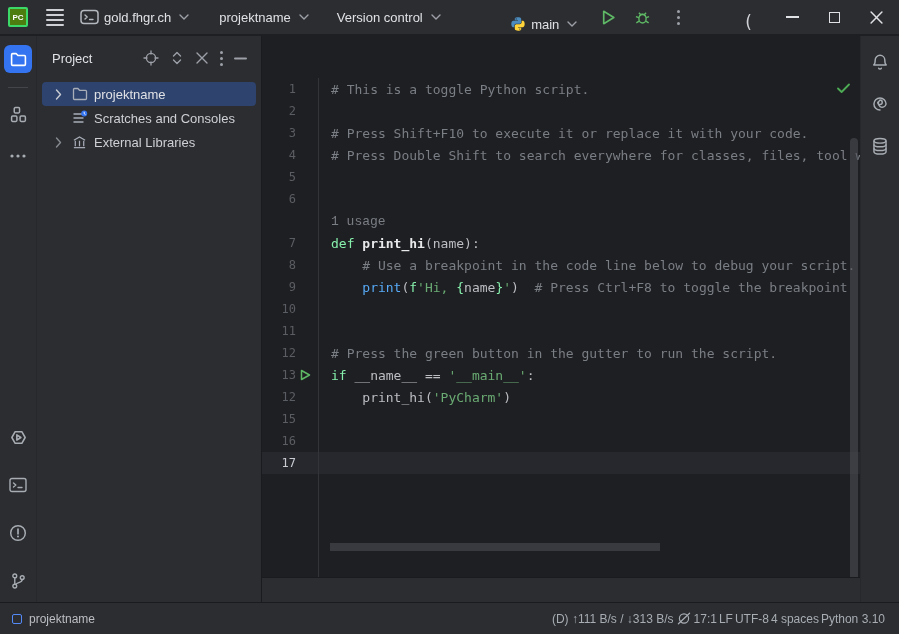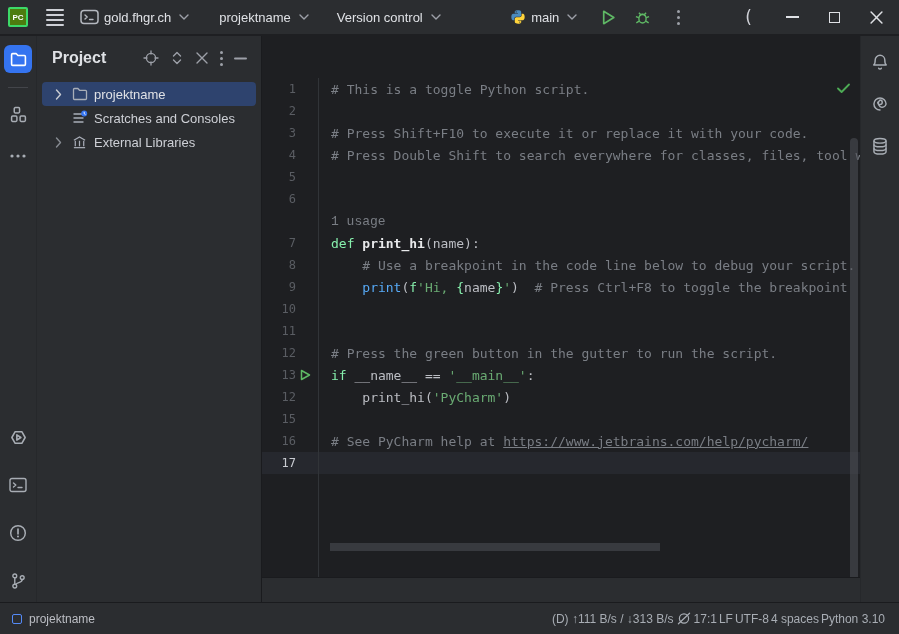--- a/index.html
+++ b/index.html
@@ -12,38 +12,38 @@
               border-bottom:1px solid #1e1f22; display:flex; align-items:center; font-size:13px; color:#dfe1e5;}
   .tb-item { display:flex; align-items:center; gap:5px; cursor:default; }
   .pc-badge { width:20px; height:20px; margin-left:8px; background:#4d7c0f; border:2px solid #3dd968;
               border-radius:2px; display:flex; align-items:center; justify-content:center;
               font-size:8px; font-weight:bold; color:#fff; letter-spacing:0; }
   .burger { margin-left:18px; display:flex; flex-direction:column; gap:3px; }
   .burger i { display:block; width:18px; height:2px; background:#ced0d6; border-radius:1px; }
   .chip { margin-left:16px; }
   .chev { margin-left:3px; }
   .ml30 { margin-left:30px; } .ml28 { margin-left:28px; }
-  .tb-right { margin-left:auto; display:flex; align-items:center; }
+  .tb-right { margin-left:auto; display:flex; align-items:flex-end; }
   .win-btn { display:flex; align-items:center; justify-content:center; width:30px; height:30px; }
   .crescent { font-size:17px; color:#ced0d6; margin-left:52px; font-family:"DejaVu Sans",sans-serif; }
   .min-glyph { width:13px; height:2px; background:#dfe1e5; }
   .max-glyph { width:11px; height:11px; border:1.6px solid #dfe1e5; }
 
   
   .left-stripe { position:absolute; top:36px; left:0; width:37px; bottom:32px; background:#2b2d30;
                  border-right:1px solid #26282b; display:flex; flex-direction:column; align-items:center; }
   .stripe-btn { width:28px; height:28px; display:flex; align-items:center; justify-content:center; border-radius:6px; }
   .stripe-btn.active { background:#3574f0; }
   .stripe-divider { width:20px; height:1px; background:#43454a; margin:14px 0 12px; }
   .stripe-bottom { margin-top:auto; margin-bottom:7px; display:flex; flex-direction:column; gap:20px; align-items:center; }
 
   .project-panel { position:absolute; top:36px; left:37px; width:225px; bottom:32px; background:#2b2d30;
                    border-right:1px solid #1a1b1e; }
   .pp-header { height:44px; display:flex; align-items:center; padding:0 14px 0 15px; }
-  .pp-title { font-size:16px; font-weight:700; color:#dfe1e5; }
+  .pp-title { font-size:13px; font-weight:400; color:#dfe1e5; }
   .pp-icons { margin-left:auto; display:flex; align-items:center; gap:11px; }
   .tree { padding-top:2px; font-size:13px; color:#ced0d6; }
   .tree-row { height:24px; display:flex; align-items:center; margin:0 5px; border-radius:4px; padding-left:13px; }
   .tree-row.selected { background:#2e436e; color:#dfe1e5; }
   .tree-chev { width:17px; display:flex; align-items:center; }
   .tree-ic { width:22px; display:flex; align-items:center; }
   .tree-label { white-space:nowrap; }
 
   
   .editor-col { position:absolute; top:36px; left:262px; right:39px; bottom:32px; background:#1e1f22; }
@@ -337,21 +337,21 @@
           <div class="code-row"><span class="gut-num">8</span><span class="gut-ic"></span><span class="code-text"><span class="tk-c">    # Use a breakpoint in the code line below to debug your script.</span></span></div>
           <div class="code-row"><span class="gut-num">9</span><span class="gut-ic"></span><span class="code-text"><span class="tk-t">    </span><span class="tk-b">print</span><span class="tk-t">(</span><span class="tk-k">f</span><span class="tk-s">'Hi, </span><span class="tk-k">{</span><span class="tk-t">name</span><span class="tk-k">}</span><span class="tk-s">'</span><span class="tk-t">)  </span><span class="tk-c"># Press Ctrl+F8 to toggle the breakpoint</span></span></div>
           <div class="code-row"><span class="gut-num">10</span><span class="gut-ic"></span><span class="code-text"></span></div>
           <div class="code-row"><span class="gut-num">11</span><span class="gut-ic"></span><span class="code-text"></span></div>
           <div class="code-row"><span class="gut-num">12</span><span class="gut-ic"></span><span class="code-text"><span class="tk-c"># Press the green button in the gutter to run the script.</span></span></div>
           <div class="code-row"><span class="gut-num">13</span><span class="gut-ic"><svg width="12" height="12" viewBox="0 0 12 12">
                 <path d="M2.5 1.5L10.5 6 2.5 10.5z" fill="none" stroke="#5fb865" stroke-width="1.5" stroke-linejoin="round"></path>
               </svg></span><span class="code-text"><span class="tk-k">if</span><span class="tk-t"> __name__ == </span><span class="tk-s">'__main__'</span><span class="tk-t">:</span></span></div>
           <div class="code-row"><span class="gut-num">12</span><span class="gut-ic"></span><span class="code-text"><span class="tk-t">    print_hi(</span><span class="tk-s">'PyCharm'</span><span class="tk-t">)</span></span></div>
           <div class="code-row"><span class="gut-num">15</span><span class="gut-ic"></span><span class="code-text"></span></div>
-          <div class="code-row"><span class="gut-num">16</span><span class="gut-ic"></span><span class="code-text"><span class="tk-c"># See PyCharm help at </span><span class="tk-u">https://www.jetbrains.com/help/pycharm/</span></span></div>
+          <div class="code-row"><span class="gut-num">16</span><span class="gut-ic"></span></div>
           <div class="code-row current"><span class="gut-num">17</span><span class="gut-ic"></span><span class="code-text"></span></div>
         </div>
       <div class="inspect-ok">
         <svg width="13" height="11" viewBox="0 0 13 11">
             <path d="M1 5.5L4.6 9 12 1.5" fill="none" stroke="#4dab55" stroke-width="1.8" stroke-linecap="round" stroke-linejoin="round"></path>
           </svg>
       </div>
       <div class="vscroll"></div>
       <div class="hscroll"></div>
     </div>

